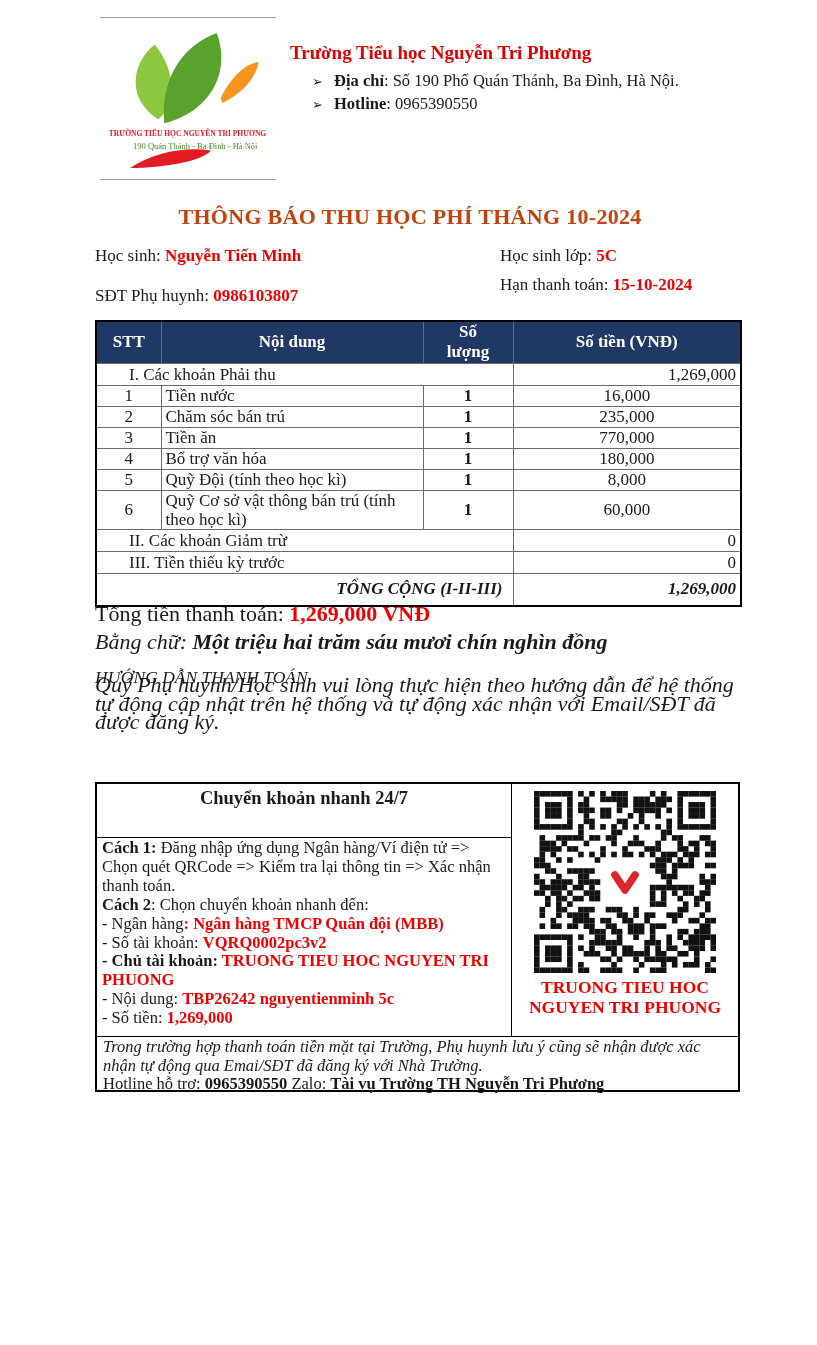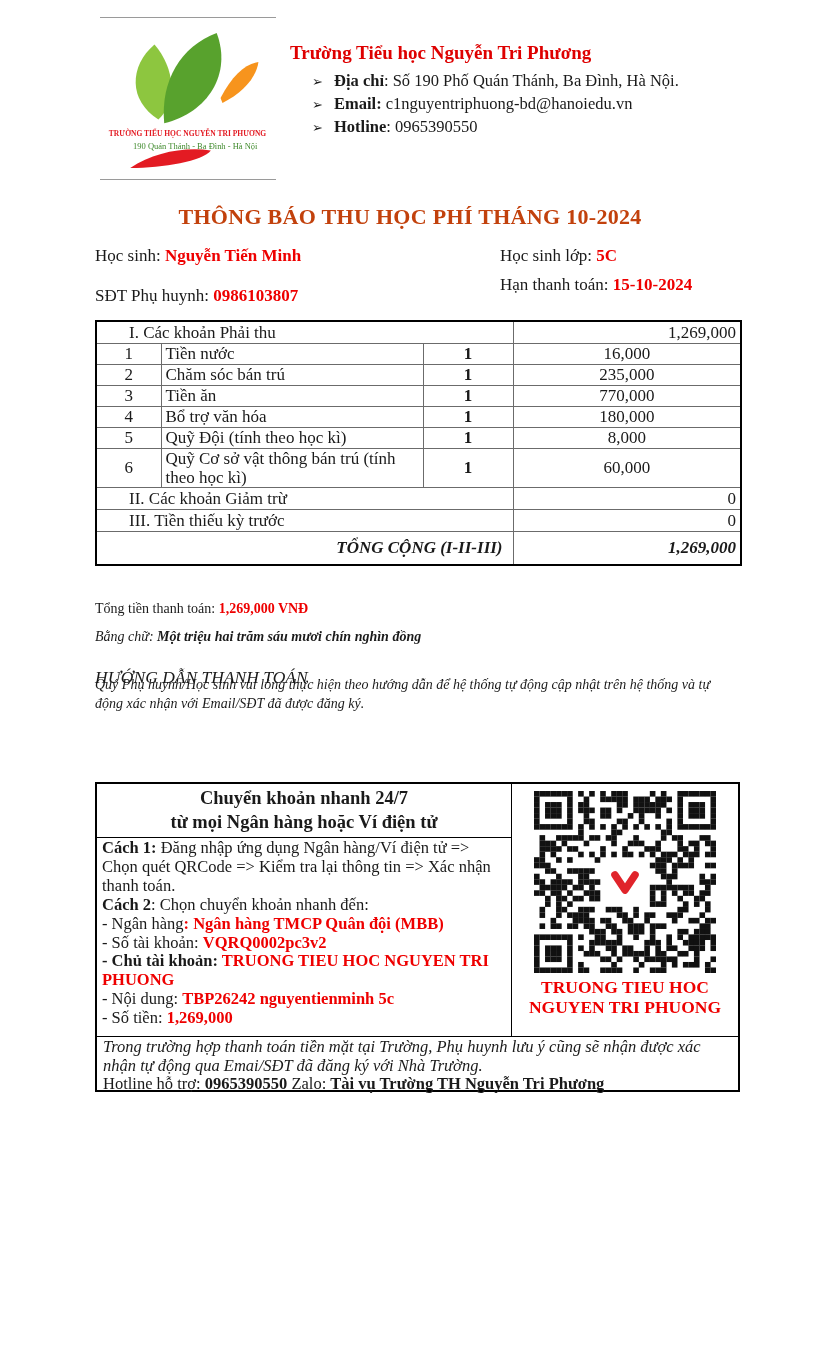--- a/index.html
+++ b/index.html
@@ -42,21 +42,21 @@
   .th-narrow { width:52px; margin:0 auto; }
   td.c { text-align:center; height:21px; line-height:20px; }
   td.l { text-align:left; height:21px; line-height:20px; }
   td.r { text-align:right; }
   tr.sec td { font-weight:normal; height:22px; line-height:21px;padding-left:32px; }
   tr.tot td { font-weight:bold; font-style:italic; height:33px; line-height:22px; }
   td.qty { font-weight:bold; text-align:center; }
   td.wrap2 { line-height:19px; padding-top:1px; padding-bottom:1px; }
 
   
-  .sum-line { position:absolute; left:95px; width:650px; font-size:14px; }
+  .sum-line { position:absolute; left:95px; width:650px; font-size:22px; }
   .sum-total { top:601px; }
   .sum-words { top:629px; font-style:italic; }
   .guide-title { top:655px; font-weight:normal; font-style:italic; font-size:17.5px;margin-top:12px; }
   .guide-text { top:676px; font-style:italic; line-height:18.6px; width:645px; }
 
   
   .paybox { position:absolute; left:95px; top:735px; width:645px; height:310px;
             border:2px solid #000; display:grid;
             grid-template-columns:415px 1fr; grid-template-rows:54px 198px 1fr;margin-top:47px; }
   .pb-head { grid-area:1/1/2/2; border-right:1px solid #000; border-bottom:1px solid #000;
@@ -85,23 +85,20 @@
       <path d="M28,147 C52,131 84,125 111,129 C103,140 62,147 28,147 Z" fill="#e31b23"></path>
     </svg>
   </div>
 
   <div class="school-name">Trường Tiểu học Nguyễn Tri Phương</div>
   <div class="hdr-lines">
     <div class="hdr-line">
       <span class="arrow">➢</span><span class="b">Địa chỉ</span><span>: Số 190 Phố Quán Thánh, Ba Đình, Hà Nội.</span>
     </div>
     <div class="hdr-line">
-      <span class="arrow">➢</span><span class="b">Email:</span><span>  c1nguyentriphuong-bd@hanoiedu.vn</span>
-    </div>
-    <div class="hdr-line">
       <span class="arrow">➢</span><span class="b">Hotline</span><span>: 0965390550</span>
     </div>
   </div>
 
   <div class="doc-title">THÔNG BÁO THU HỌC PHÍ THÁNG 10-2024</div>
 
   <div class="stu stu-l1">
     <span>Học sinh: </span><span class="redv">Nguyễn Tiến Minh</span>
   </div>
   <div class="stu stu-r1">
@@ -115,20 +112,28 @@
   </div>
 
   <table class="fee">
     <colgroup>
         <col style="width:65px">
         <col style="width:262px">
         <col style="width:90px">
         <col style="width:228px">
       </colgroup>
     <tbody>
+        <tr>
+      <th>STT</th>
+      <th>Nội dung</th>
+      <th>
+            <div class="th-narrow">Số lượng</div>
+          </th>
+      <th>Số tiền (VNĐ)</th>
+    </tr>
     <tr class="sec">
       <td colspan="3">I. Các khoản Phải thu</td>
       <td class="r">1,269,000</td>
     </tr>
     <tr>
       <td class="c">1</td>
       <td class="l">Tiền nước</td>
       <td class="qty">1</td>
       <td class="c">16,000</td>
     </tr>
@@ -182,21 +187,20 @@
   </div>
   <div class="sum-line sum-words">
     <span>Bằng chữ: </span><span class="b">Một triệu hai trăm sáu mươi chín nghìn đồng</span>
   </div>
   <div class="sum-line guide-title">HƯỚNG DẪN THANH TOÁN</div>
   <div class="sum-line guide-text">Quý Phụ huynh/Học sinh vui lòng thực hiện theo hướng dẫn để hệ thống tự động cập nhật trên hệ thống và tự động xác nhận với Email/SĐT đã được đăng ký.</div>
 
   <div class="paybox">
     <div class="pb-head">
       <div>Chuyển khoản nhanh 24/7</div>
-      <div>từ mọi Ngân hàng hoặc Ví điện tử</div>
     </div>
     <div class="pb-inst">
       <span class="b">Cách 1:</span><span> Đăng nhập ứng dụng Ngân hàng/Ví điện tử =&gt; Chọn quét QRCode =&gt; Kiểm tra lại thông tin =&gt; Xác nhận thanh toán.</span><br>
       <span class="b">Cách 2</span><span>: Chọn chuyển khoản nhanh đến:</span><br>
       <span>- Ngân hàng</span><span class="redv">: Ngân hàng TMCP Quân đội (MBB)</span><br>
       <span>- Số tài khoản: </span><span class="redv">VQRQ0002pc3v2</span><br>
       <span class="b">- Chủ tài khoản: </span><span class="redv">TRUONG TIEU HOC NGUYEN TRI PHUONG</span><br>
       <span>- Nội dung: </span><span class="redv">TBP26242 nguyentienminh 5c</span><br>
       <span>- Số tiền: </span><span class="redv">1,269,000</span>
     </div>

